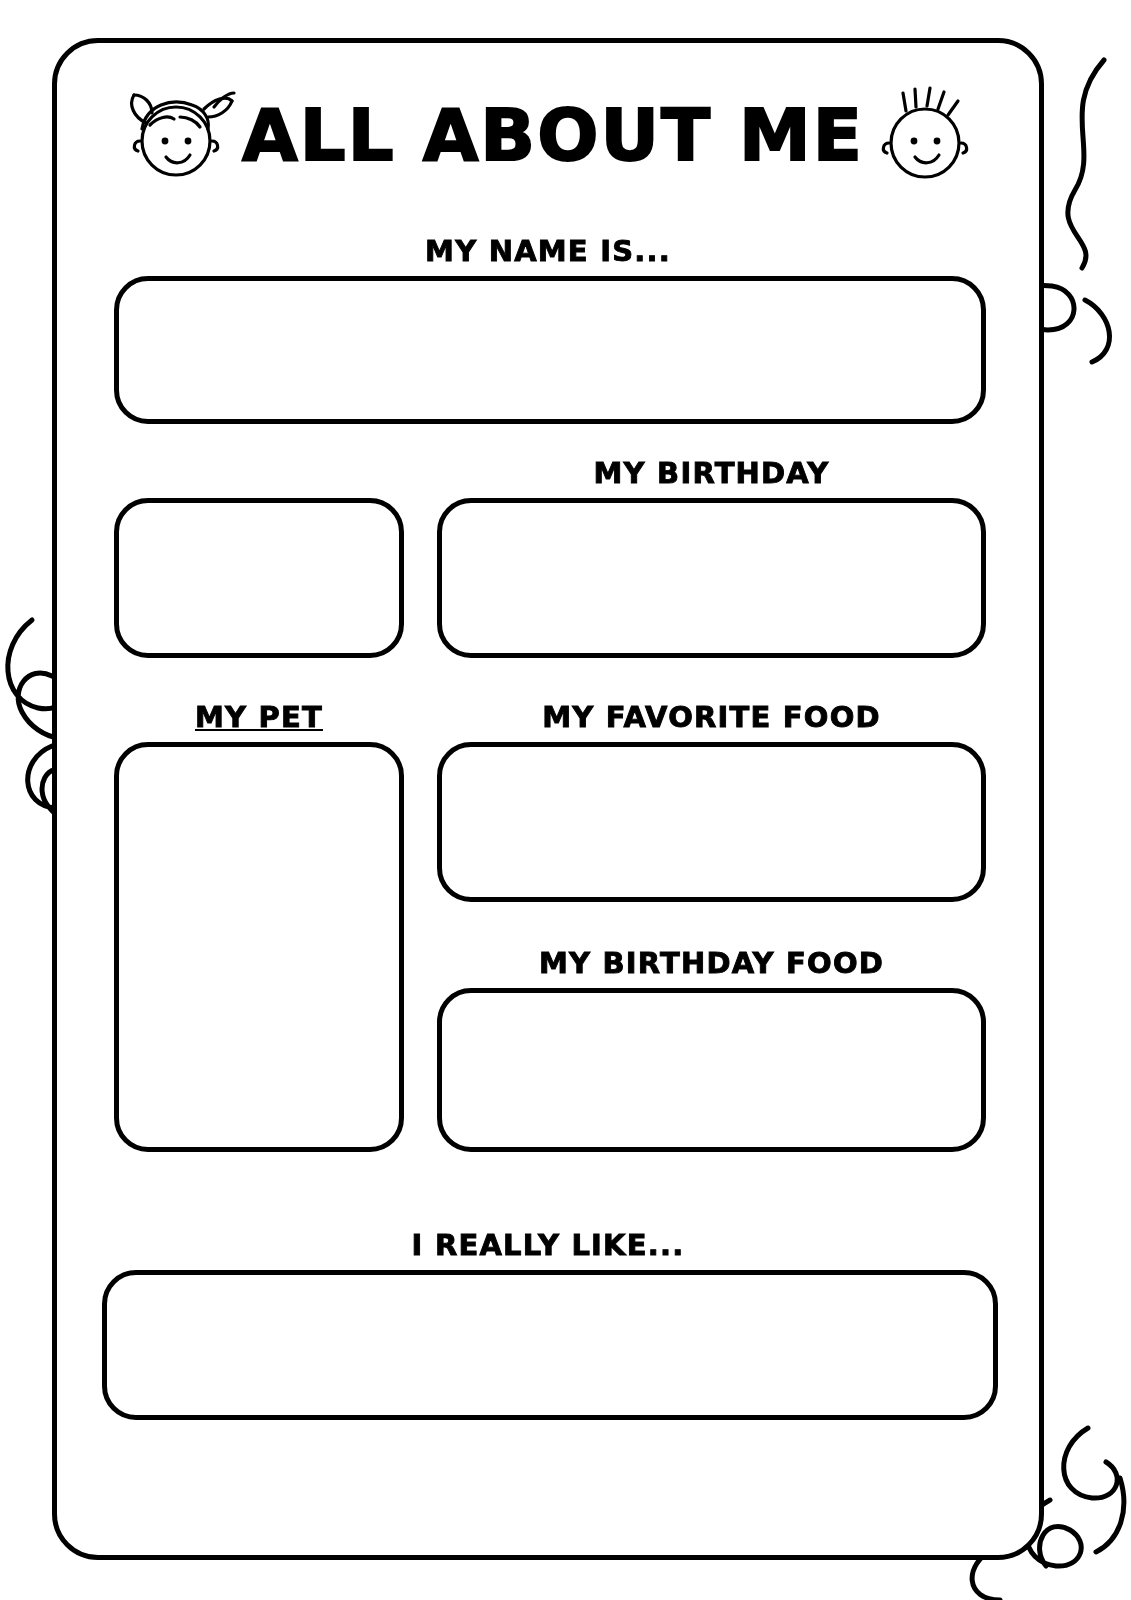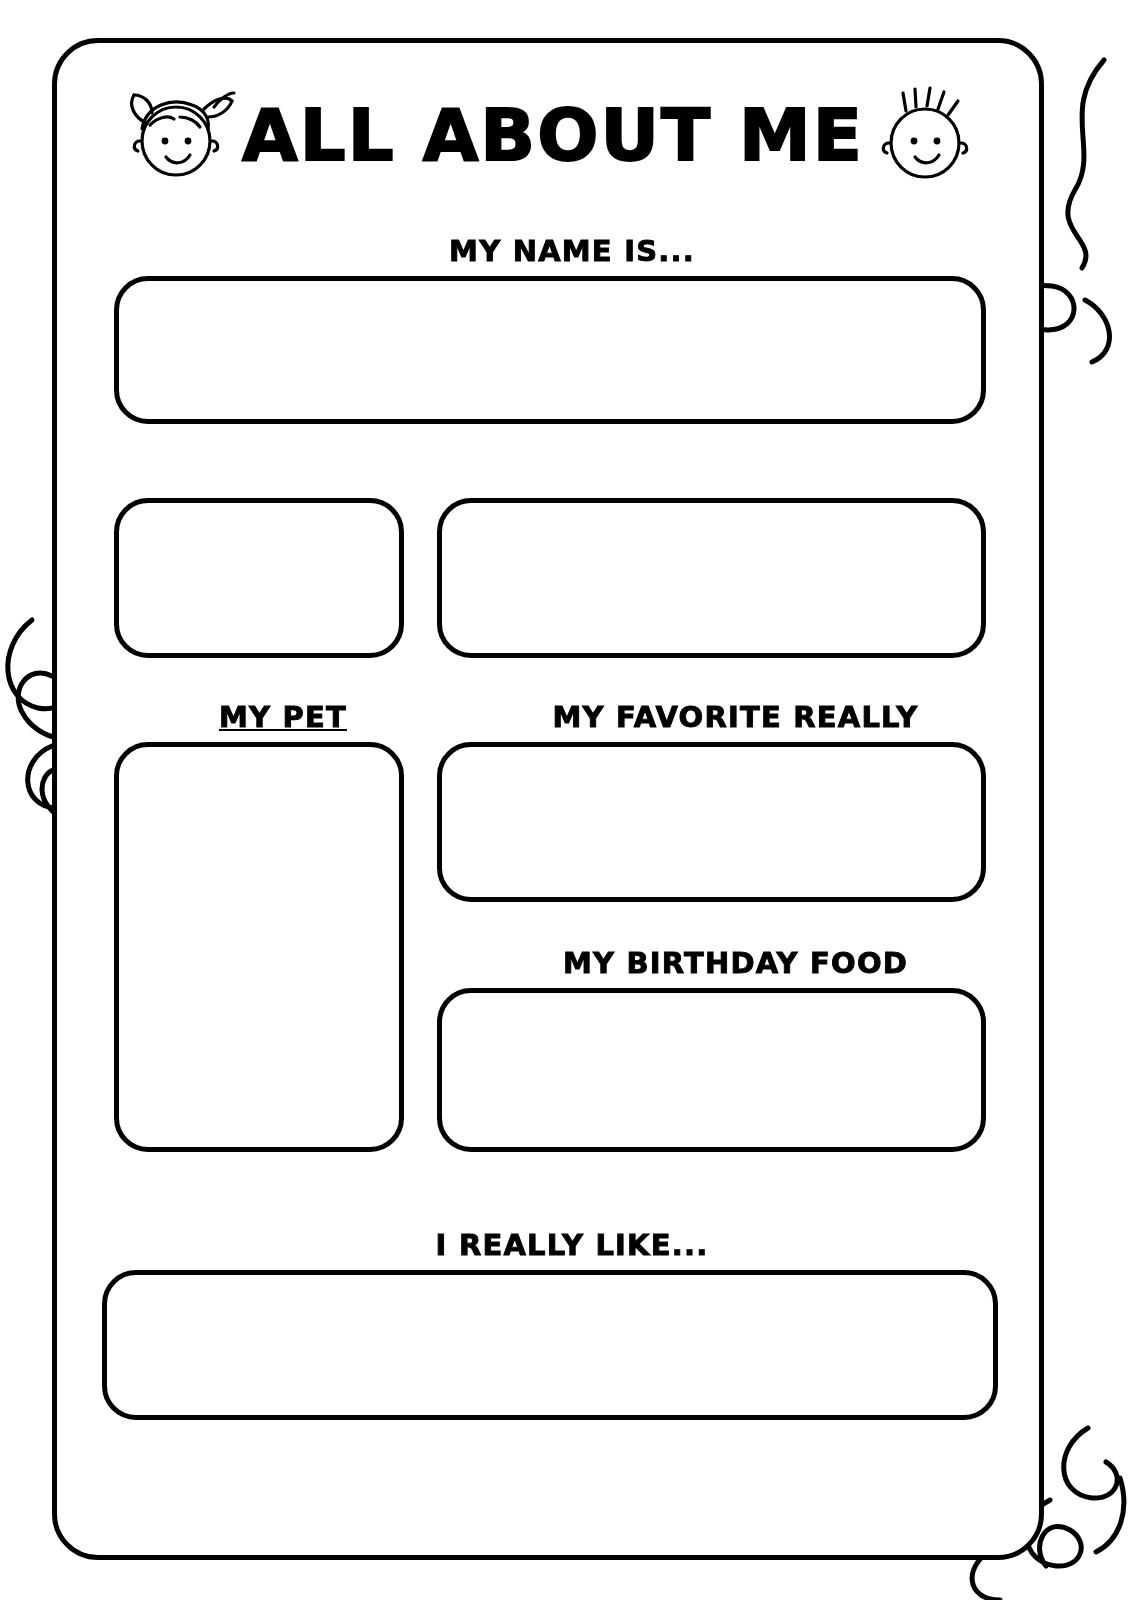--- a/index.html
+++ b/index.html
@@ -80,21 +80,20 @@
   
   .label {
     font-family: "DejaVu Sans", sans-serif;
     font-weight: 700;
     font-size: 29px;
     letter-spacing: 1.2px;
     color: #000;
     text-align: center;
     -webkit-text-stroke: 0.9px #000;
     white-space: nowrap;
-    margin-left: 24px;
   }
 
   
   .box {
     border: 5px solid #000;
     border-radius: 34px;
     box-sizing: border-box;
     background: #fff;
   }
 
@@ -187,26 +186,27 @@
           <path d="M91 60 C97 60, 99 68, 93 70"></path>
         </g>
       </svg>
     </div>
 
     <div class="label abs" id="label-name">MY NAME IS...</div>
     <div class="box abs" id="box-name"></div>
 
     <div class="box abs" id="box-age"></div>
 
+    <div class="label abs" id="label-bday">MY BIRTHDAY</div>
     <div class="box abs" id="box-bday"></div>
 
     <div class="label abs" id="label-pet">MY PET</div>
     <div class="box abs" id="box-pet"></div>
 
-    <div class="label abs" id="label-color">MY FAVORITE REALLY</div>
+    <div class="label abs" id="label-color">MY FAVORITE FOOD</div>
     <div class="box abs" id="box-color"></div>
 
     <div class="label abs" id="label-food">MY BIRTHDAY FOOD</div>
     <div class="box abs" id="box-food"></div>
 
     <div class="label abs" id="label-like">I REALLY LIKE...</div>
     <div class="box abs" id="box-like"></div>
 
   </div>
 </div>

